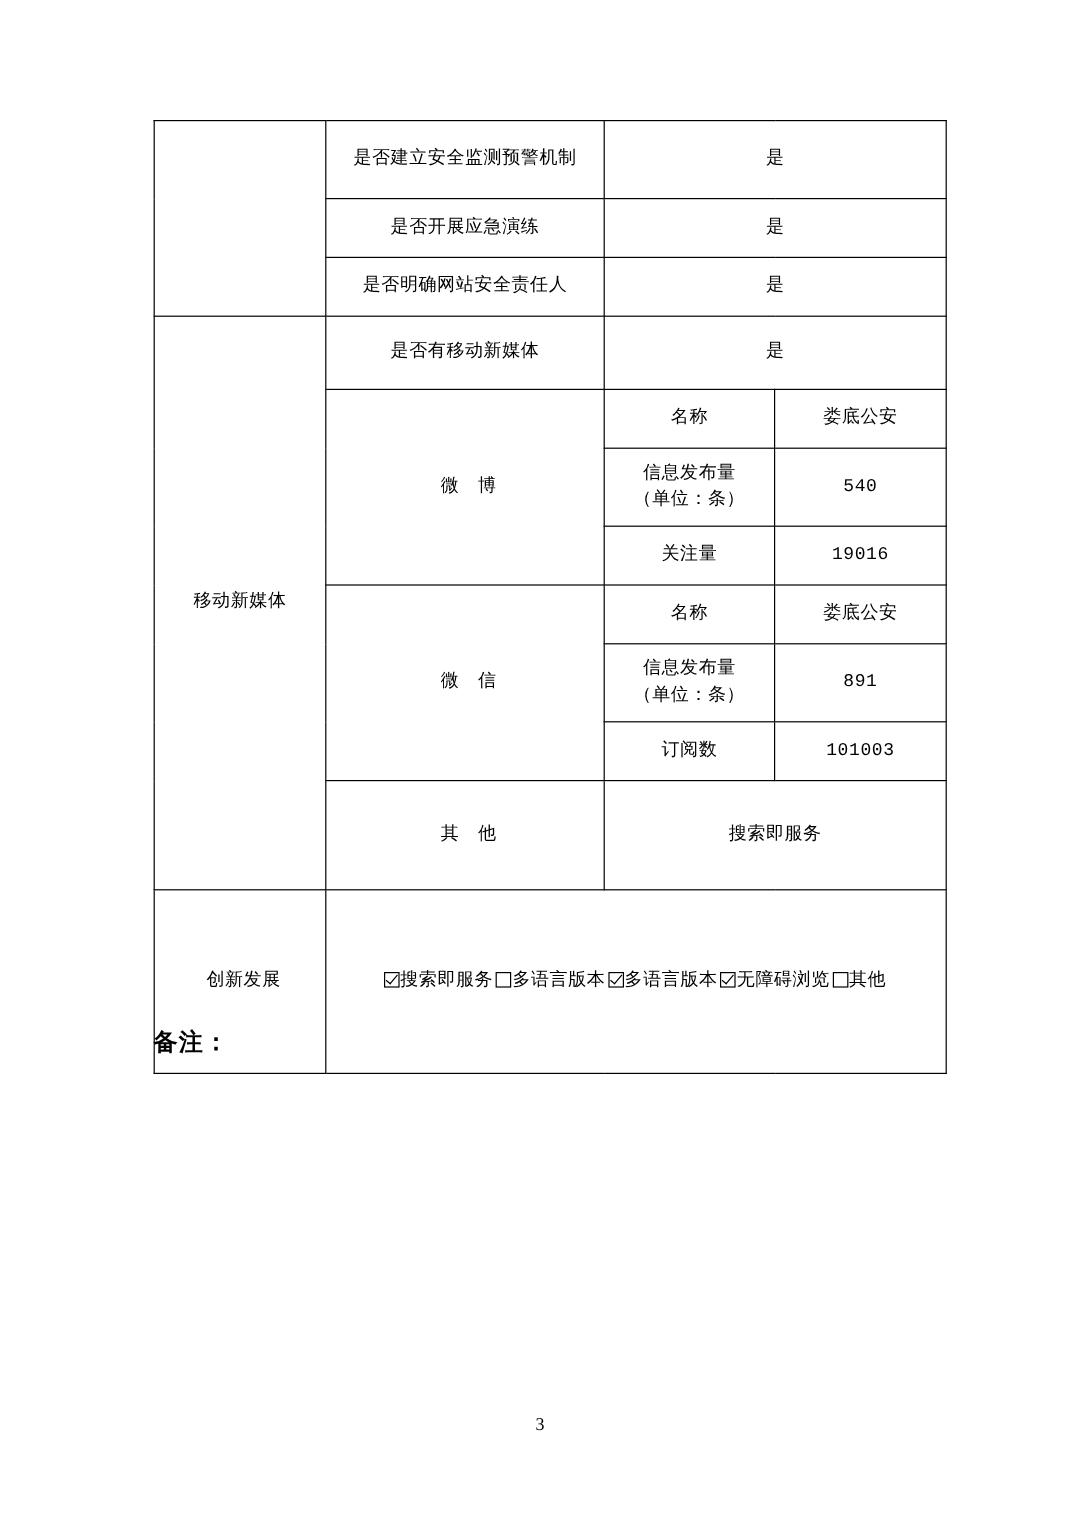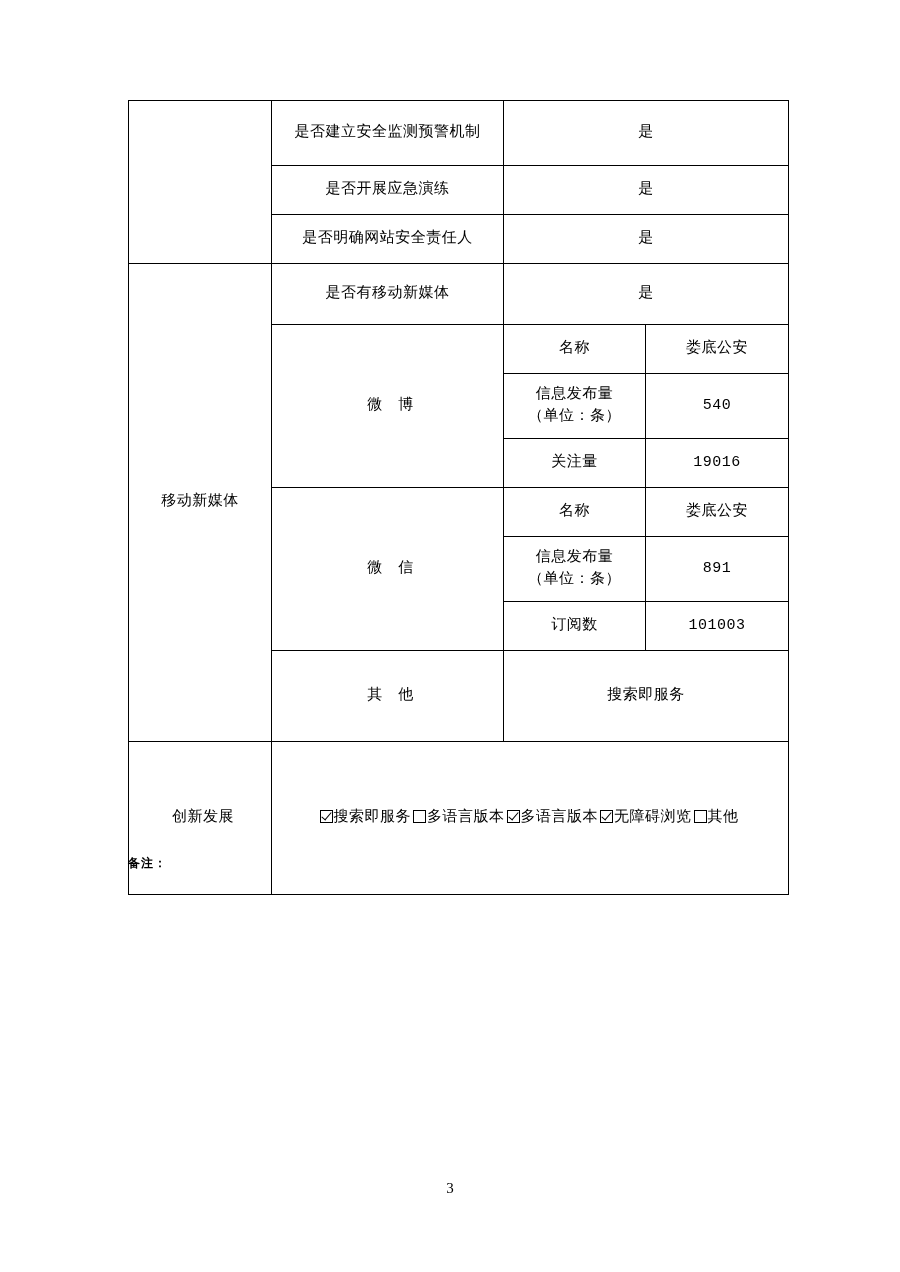--- a/index.html
+++ b/index.html
@@ -83,21 +83,21 @@
     border-width: 0 1.6px 1.6px 0;
     transform: rotate(40deg);
   }
   .chk-label {
     margin-right: 2px;
   }
   .remark {
     position: absolute;
     left: 128px;
     top: 855px;
-    font-size: 12px;
+    font-size: 20px;
     font-weight: bold;
     font-family: "Liberation Serif", "DejaVu Serif", serif;
     letter-spacing: 1px;
   }
   .page-number {
     position: absolute;
     left: 0;
     right: 0;
     top: 1180px;
     text-align: center;

